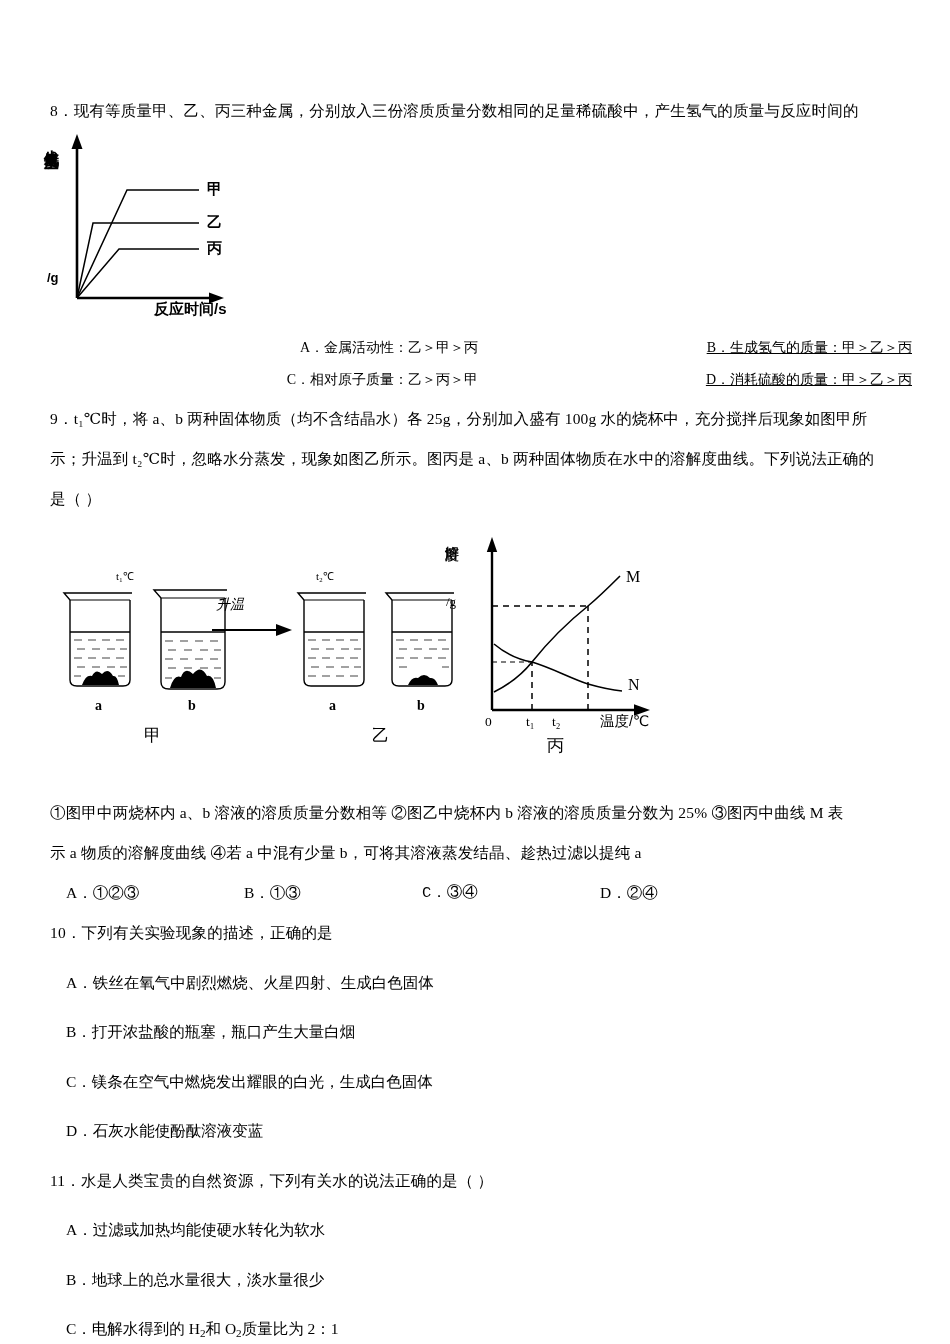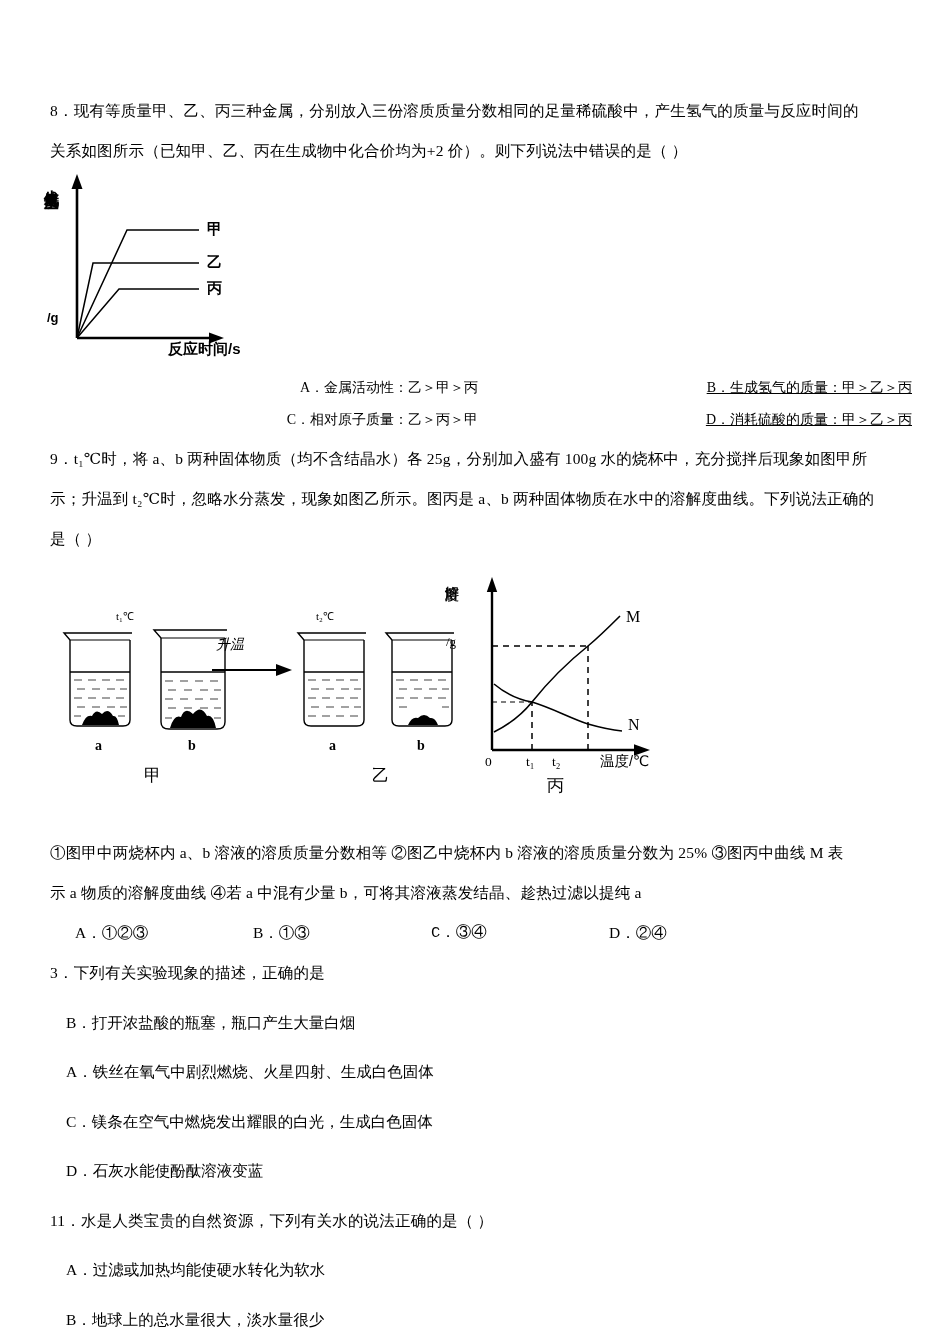--- a/index.html
+++ b/index.html
@@ -59,21 +59,21 @@
     line-height: 34px;
     padding-left: 22px;
   }
   .opt-4 {
     display: flex;
     font-size: 15.5px;
     line-height: 34px;
     padding-left: 22px;
   }
   .opt-4 > span { display: inline-block; }
-  .w1 { width: 178px; margin-left: 9px; }
+  .w1 { width: 178px; }
   .w2 { width: 178px; }
   .w3 { width: 178px; font-family: Liberation Mono, monospace; }
   sub { font-size: 0.72em; vertical-align: baseline; position: relative; top: 3px; }
 
   
   .fig1-wrap {
     position: relative;
     height: 196px;
     margin-top: 4px;
     margin-bottom: 4px;
@@ -161,21 +161,20 @@
   svg { display: block; }
 </style>
 </head>
 <body>
 
 <div class="page">
   <div class="content">
 
     <div>
       <p class="q-line q-stem">8．现有等质量甲、乙、丙三种金属，分别放入三份溶质质量分数相同的足量稀硫酸中，产生氢气的质量与反应时间的</p>
-      <p class="q-line q-stem">关系如图所示（已知甲、乙、丙在生成物中化合价均为+2 价）。则下列说法中错误的是（     ）</p>
 
       <div class="fig1-wrap">
         <div class="vlabel" style="left:0px; top:6px;">生成氢气质量</div>
         <div class="hlabel" style="left:3px; top:138px; font-size:13px;">/g</div>
 
         <div class="fig1">
           <svg width="240" height="175" viewBox="0 0 240 175">
 
             <line x1="33" y1="166" x2="33" y2="14" stroke="#000" stroke-width="2.6"></line>
             <polygon points="33,2 27.5,17 38.5,17" fill="#000"></polygon>
@@ -188,21 +187,21 @@
             <polyline points="33,166 49,91 155,91" fill="none" stroke="#000" stroke-width="1.5"></polyline>
 
             <polyline points="33,166 75,117 155,117" fill="none" stroke="#000" stroke-width="1.5"></polyline>
           </svg>
         </div>
 
         <div class="curve-label" style="left:163px; top:48px;">甲</div>
         <div class="curve-label" style="left:163px; top:81px;">乙</div>
         <div class="curve-label" style="left:163px; top:107px;">丙</div>
 
-        <div class="hlabel" style="left:110px; top:168px;margin-left:14px;">反应时间/s</div>
+        <div class="hlabel" style="left:110px; top:168px;">反应时间/s</div>
       </div>
 
       <div class="opt-row">
         <div class="opt-col left">A．金属活动性：乙＞甲＞丙</div>
         <div class="opt-col right">B．生成氢气的质量：甲＞乙＞丙</div>
       </div>
       <div class="opt-row">
         <div class="opt-col left">C．相对原子质量：乙＞丙＞甲</div>
         <div class="opt-col right">D．消耗硫酸的质量：甲＞乙＞丙</div>
       </div>
@@ -379,23 +378,23 @@
 
       <div class="opt-4">
         <span class="w1">A．①②③</span>
         <span class="w2">B．①③</span>
         <span class="w3">C．③④</span>
         <span>D．②④</span>
       </div>
     </div>
 
     <div>
-      <p class="q-line">3．下列有关实验现象的描述，正确的是</p>
+      <p class="q-line">10．下列有关实验现象的描述，正确的是</p>
+      <p class="opt-single">A．铁丝在氧气中剧烈燃烧、火星四射、生成白色固体</p>
       <p class="opt-single">B．打开浓盐酸的瓶塞，瓶口产生大量白烟</p>
-      <p class="opt-single">A．铁丝在氧气中剧烈燃烧、火星四射、生成白色固体</p>
       <p class="opt-single">C．镁条在空气中燃烧发出耀眼的白光，生成白色固体</p>
       <p class="opt-single">D．石灰水能使酚酞溶液变蓝</p>
     </div>
 
     <div style="margin-top:6px;">
       <p class="q-line">11．水是人类宝贵的自然资源，下列有关水的说法正确的是（ ）</p>
       <p class="opt-single">A．过滤或加热均能使硬水转化为软水</p>
       <p class="opt-single">B．地球上的总水量很大，淡水量很少</p>
       <p class="opt-single">
         <span>C．电解水得到的 H</span><sub>2</sub><span>和 O</span><sub>2</sub><span>质量比为 2：1</span>

